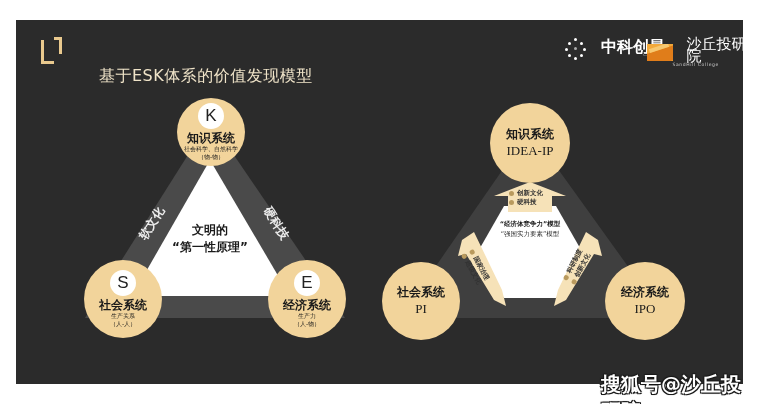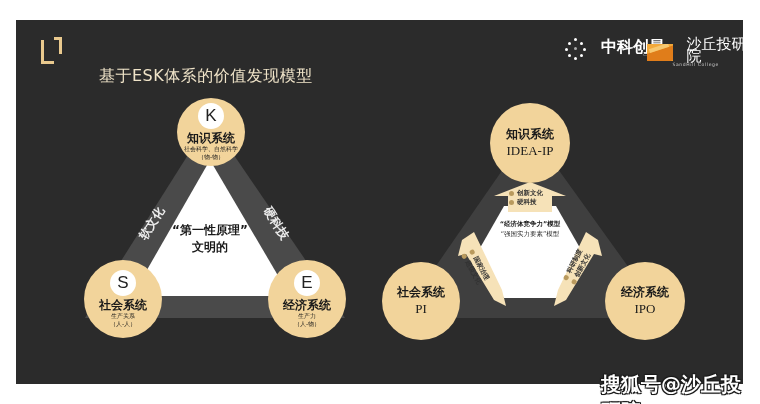--- a/index.html
+++ b/index.html
@@ -99,22 +99,22 @@
   <div class="letter">E</div>
   <div class="nname">经济系统</div>
   <div class="nsub">生产力</div>
   <div class="nsub">（人-物）</div>
 </div>
 
 <div class="edge-label" style="left:134px;top:215px;transform:rotate(-58deg);">软文化</div>
 <div class="edge-label" style="left:258px;top:215px;transform:rotate(58deg);">硬科技</div>
 
 <div class="center-text" style="left:160px;top:222px;width:100px;font-size:12px;line-height:17px;">
+  <div>文明的</div>
   <div>“第一性原理”</div>
-  <div>文明的</div>
 </div>
 
 <div class="node" style="left:490px;top:103px;width:80px;height:80px;">
   <div class="rname">知识系统</div>
   <div class="rcode">IDEA-IP</div>
 </div>
 
 <div class="node" style="left:382px;top:262px;width:78px;height:78px;">
   <div class="rname">社会系统</div>
   <div class="rcode">PI</div>

